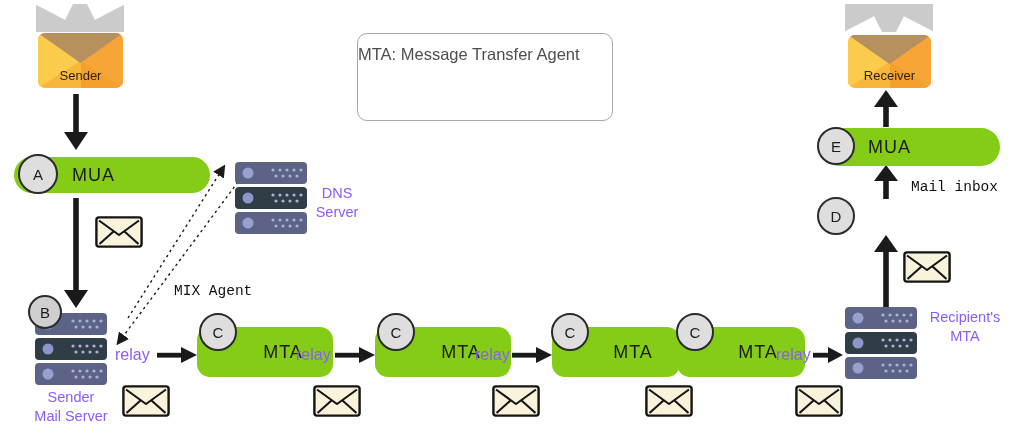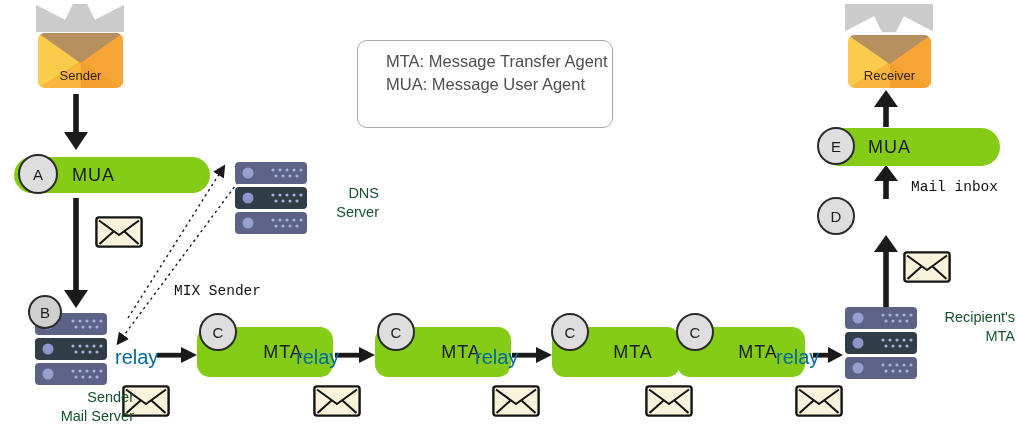--- a/index.html
+++ b/index.html
@@ -15,36 +15,36 @@
     font-size:18px;font-weight:500;letter-spacing:1px;color:#1d1d1d;
     z-index:1;
   }
   .gbox .boxlabel{white-space:nowrap;}
   .badge{
     position:absolute;background:#dedede;border:2px solid #2b2b2b;border-radius:50%;
     display:flex;align-items:center;justify-content:center;
     font-size:15px;color:#1d1d1d;z-index:2;box-sizing:border-box;
   }
   .nodelabel{
-    position:absolute;text-align:right;font-size:14.5px;line-height:1.32;
-    color:#14532d;white-space:pre-line;z-index:1;
+    position:absolute;text-align:center;font-size:14.5px;line-height:1.32;
+    color:#8b5cf6;white-space:pre-line;z-index:1;
   }
   .relay{
-    position:absolute;font-size:20px;color:#0369a1;z-index:1;white-space:nowrap;
+    position:absolute;font-size:16px;color:#8b5cf6;z-index:1;white-space:nowrap;
   }
   .annot{position:absolute;font-size:14.5px;font-weight:500;color:#111;white-space:nowrap;font-family:Liberation Mono, monospace;}
   .envlabel{
     position:absolute;left:0;right:0;bottom:5px;text-align:center;
     font-size:13px;font-weight:500;color:#2b2417;
   }
   .legend{
     position:absolute;left:357px;top:33px;width:256px;height:88px;
     border:1.6px solid #a8a8a8;border-radius:10px;background:#fff;
-    box-sizing:border-box;padding:9px 0 0 28px;
-    font-size:16.5px;line-height:23px;color:#4e4e50;z-index:3;margin-top:7px;
+    box-sizing:border-box;padding:9px 0 0 0;
+    font-size:16.5px;line-height:23px;color:#4e4e50;z-index:3;
   }
   svg{display:block;}
 </style>
 </head>
 <body>
 
 <div id="canvas">
 
   <svg class="abs" style="left:36px;top:4px" width="88" height="28" viewBox="0 0 88 28">
     <defs>
@@ -192,21 +192,21 @@
 
   <svg class="abs" style="left:105px;top:158px" width="145" height="195" viewBox="0 0 145 195">
     <defs>
       <marker id="bha" markerWidth="9" markerHeight="9" refX="6" refY="4.5" orient="auto">
         <polygon points="0,0 9,4.5 0,9" fill="#1a1a1a"></polygon>
       </marker>
     </defs>
     <line x1="23" y1="160" x2="118" y2="10" stroke="#1a1a1a" stroke-width="1.4" stroke-dasharray="2.5,3.5" marker-end="url(#bha)"></line>
     <line x1="133" y1="24" x2="14" y2="184" stroke="#1a1a1a" stroke-width="1.4" stroke-dasharray="2.5,3.5" marker-end="url(#bha)"></line>
   </svg>
-  <div class="annot" style="left:174px;top:283px">MIX Sender</div>
+  <div class="annot" style="left:174px;top:283px">MIX Agent</div>
 
   <div class="relay" style="left:115px;top:346px">relay</div>
   <svg class="abs" style="left:157px;top:346px" width="40" height="18" viewBox="0 0 40 18">
     <rect x="0" y="6.8" width="26" height="4.8" fill="#1a1a1a"></rect>
       <polygon points="40,9 24,1 24,17" fill="#1a1a1a"></polygon>
   </svg>
 
   <div class="gbox" style="left:197px;top:327px;width:100px;height:50px;border-radius:13px;justify-content:center;padding-left:36px">
     <span class="boxlabel">MTA</span>
   </div>
@@ -375,16 +375,15 @@
   </div>
 
   <svg class="abs" style="left:845px;top:4px;transform:rotate(180deg)" width="88" height="28" viewBox="0 0 88 28">
     <line x1="44" y1="28" x2="44" y2="10" stroke="#cbcbcb" stroke-width="6" marker-end="url(#gha)"></line>
     <line x1="16" y1="28" x2="8" y2="17" stroke="#cbcbcb" stroke-width="6" marker-end="url(#gha)"></line>
     <line x1="72" y1="28" x2="80" y2="17" stroke="#cbcbcb" stroke-width="6" marker-end="url(#gha)"></line>
   </svg>
 
   <div class="legend">
     <div>MTA: Message Transfer Agent</div>
-    <div>MUA: Message User Agent</div>
   </div>
 
 </div>
 
 </body></html>

